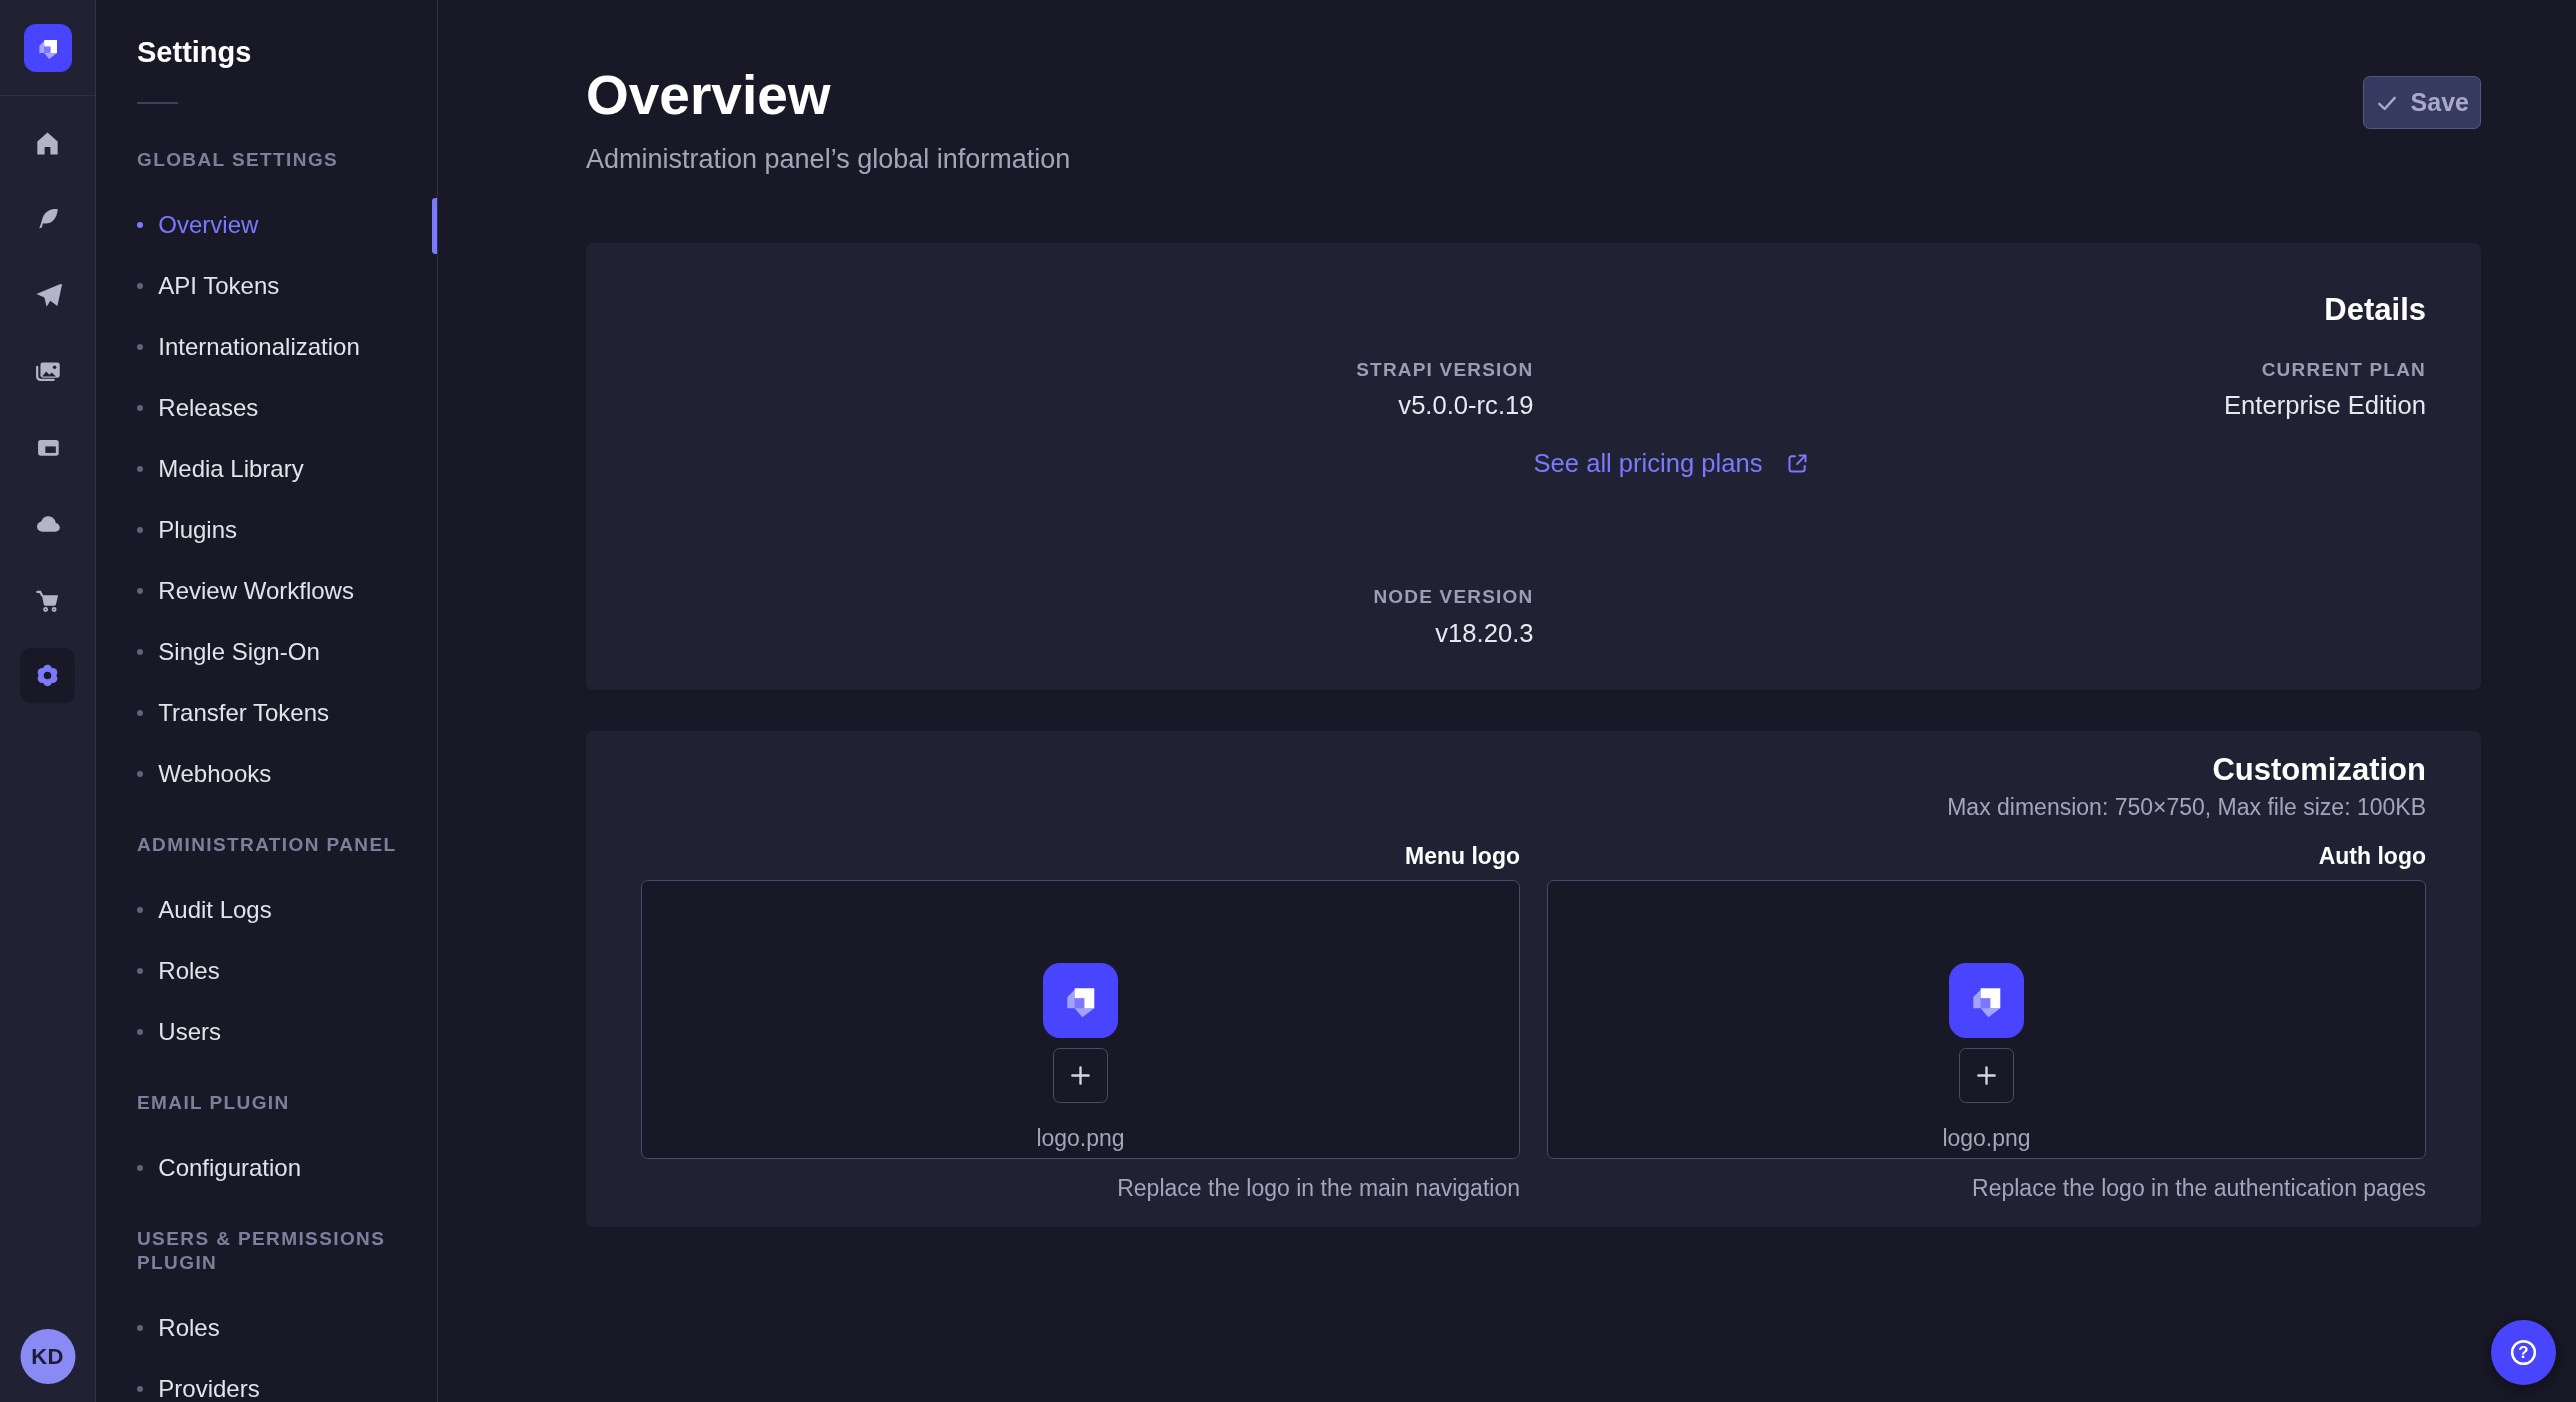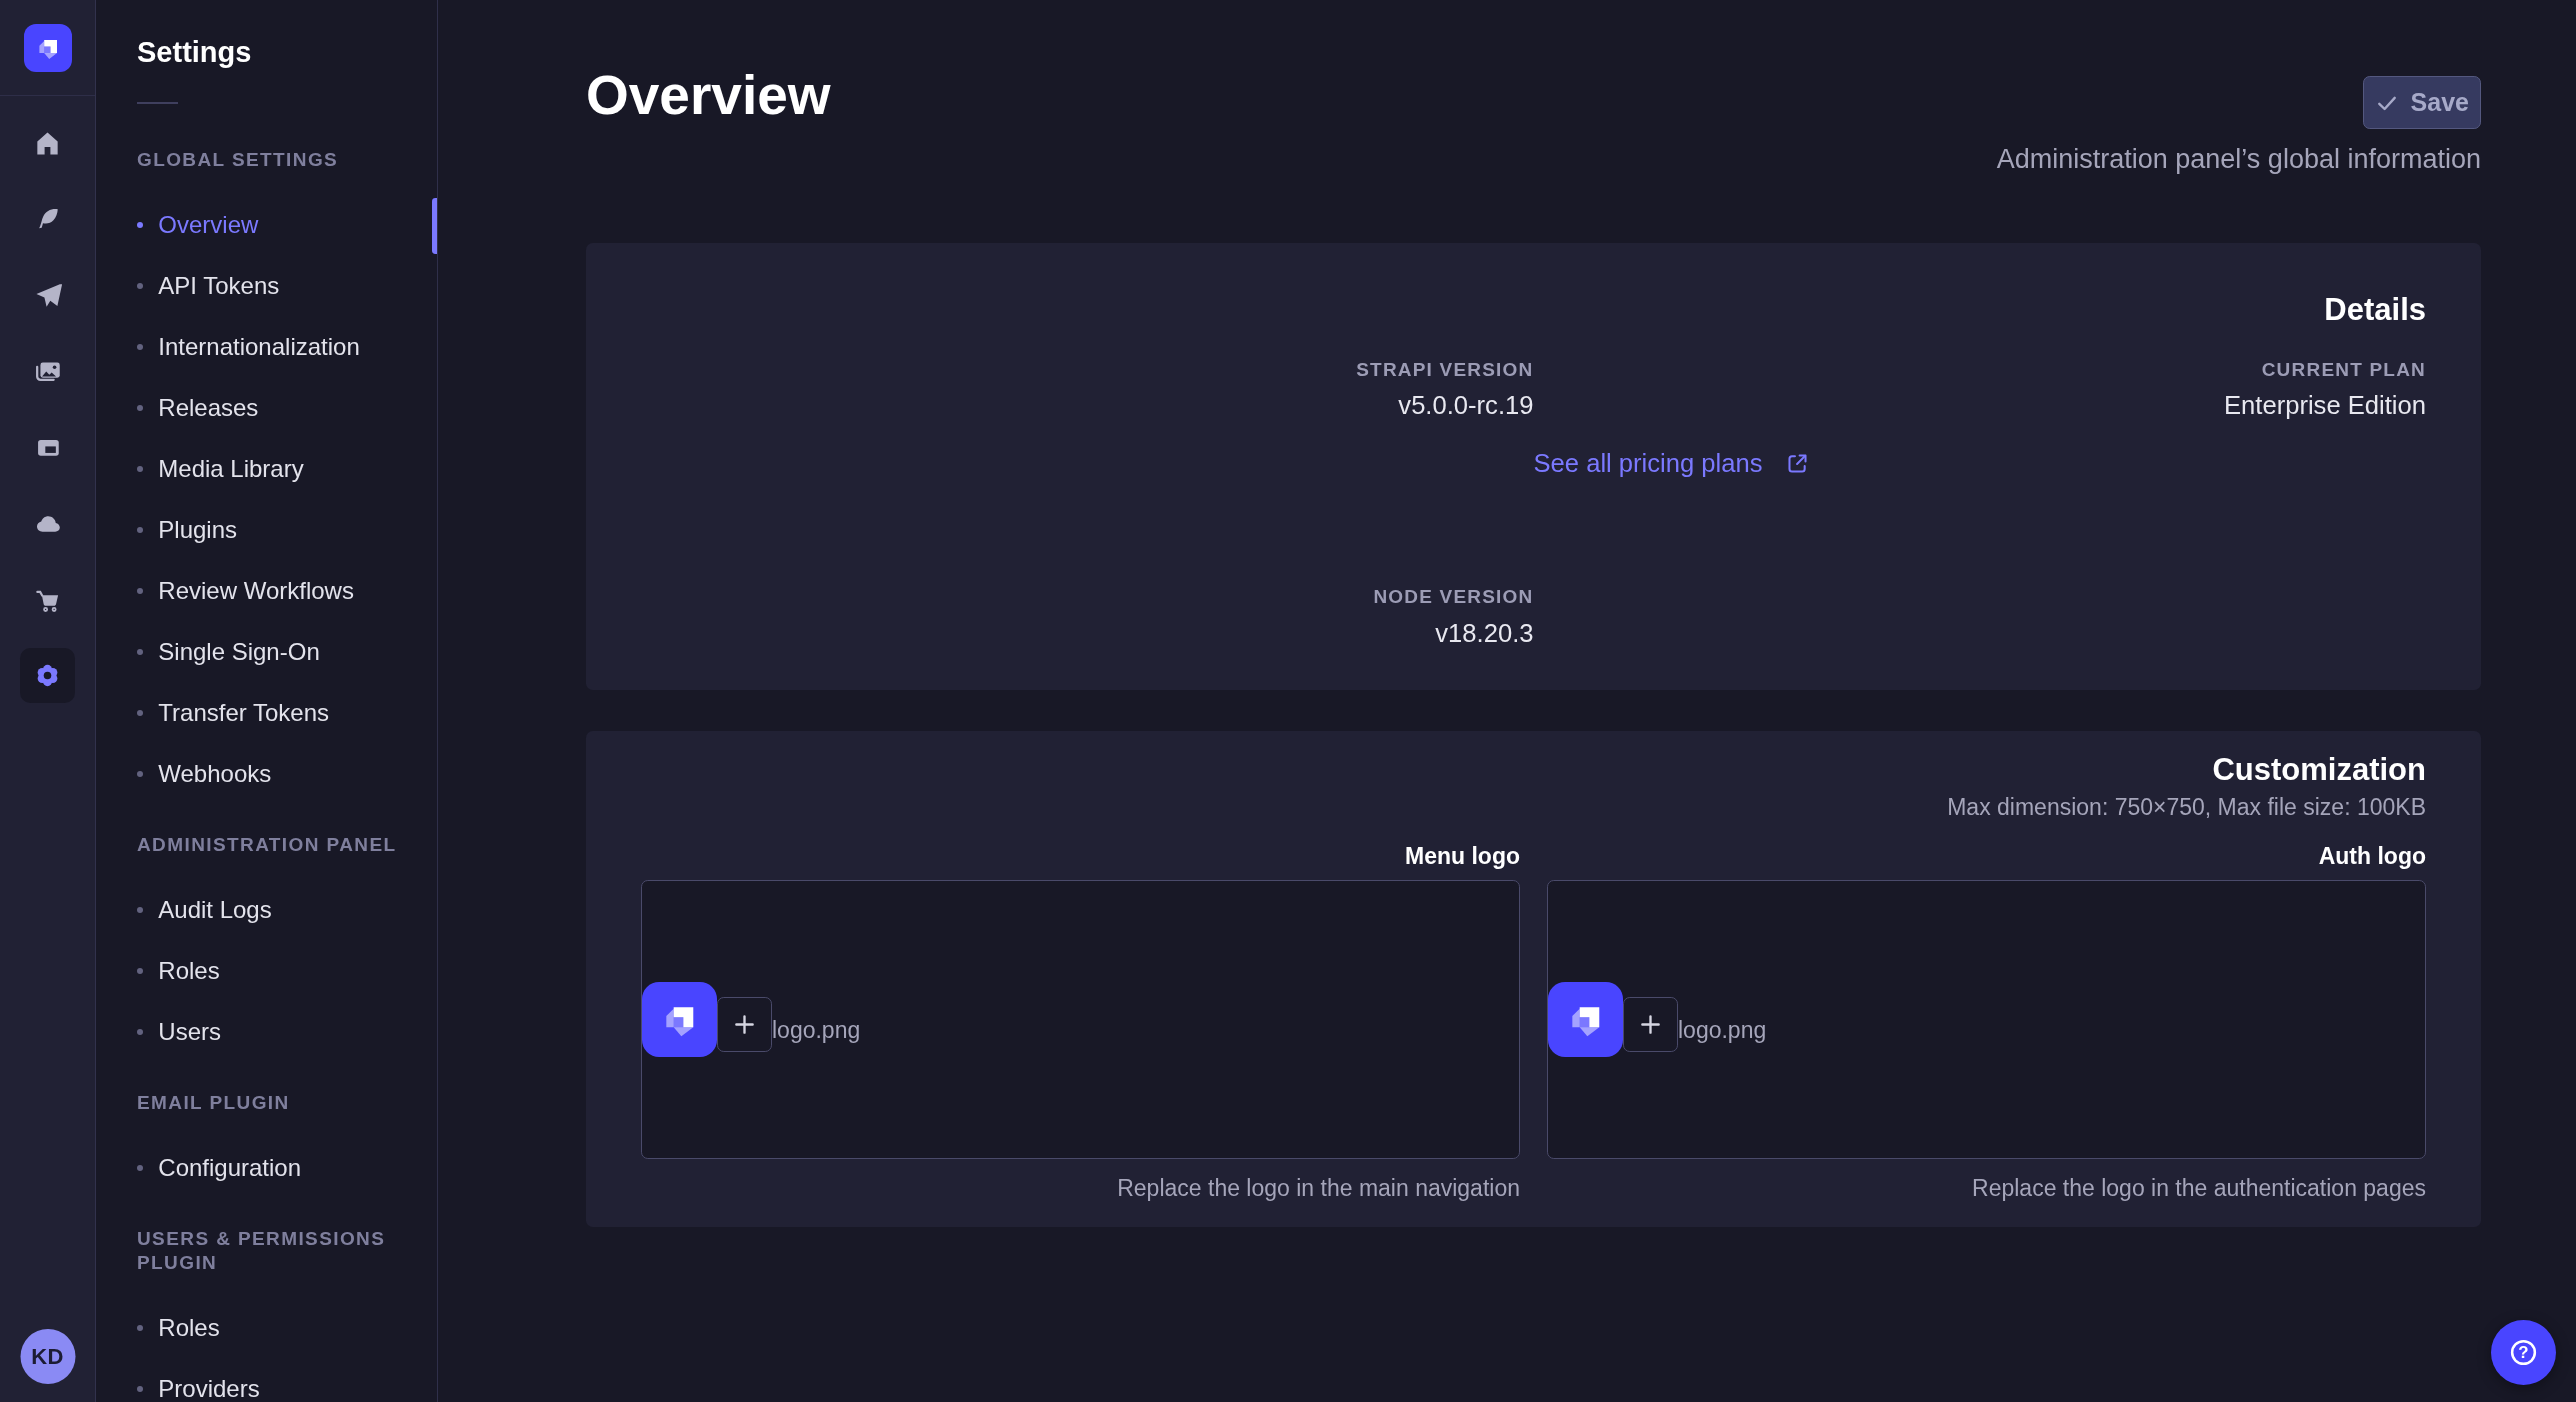--- a/index.html
+++ b/index.html
@@ -37,41 +37,41 @@
         color:#e3e3ec;cursor:pointer;}
   .bullet{width:6px;height:6px;border-radius:50%;background:#62627f;flex:none;}
   .subnav-item.active{color:#7b79ff;}
   .subnav-item.active .bullet{background:#7b79ff;}
   .active-indicator{position:absolute;right:0;top:198px;width:5.1px;height:56px;background:#7b79ff;
         border-radius:3.4px 0 0 3.4px;}
 
   
   .content{position:absolute;left:586px;top:0;width:1895px;}
   .page-title{margin:61px 0 0 0;font-size:55px;line-height:68px;font-weight:700;color:#ffffff;}
-  .page-subtitle{margin-top:13.6px;font-size:27px;line-height:32px;color:#a5a5ba;text-align:right;}
+  .page-subtitle{margin-top:13.6px;font-size:27px;line-height:32px;color:#a5a5ba;}
   .save-btn{position:absolute;top:76px;right:0;height:53px;display:flex;align-items:center;gap:12px;
         padding:0 11px;background:#363a60;border:0.9px solid #54587f;border-radius:6.8px;
         color:#a7aac9;font-size:25px;font-weight:600;cursor:pointer;box-sizing:border-box;}
   .card{background:#212134;border-radius:6.8px;text-align:right;}
   .card-details{margin-top:68px;padding:48px 55px 41px;}
   .card-h2{margin:0;font-size:31px;line-height:37px;font-weight:600;color:#ffffff;}
   .details-grid{display:grid;grid-template-columns:1fr 1fr;margin-top:31px;row-gap:107px;}
   .field-label{font-size:19px;line-height:22px;font-weight:700;letter-spacing:1.2px;
         color:#9c9cb5;text-transform:uppercase;}
   .field-value{margin-top:8.5px;font-size:25.6px;line-height:32px;color:#e8e8f0;}
   .pricing-link{margin-top:26px;display:flex;align-items:center;gap:21px;color:#7b79ff;
         font-size:25.6px;line-height:32px;cursor:pointer;width:fit-content;}
 
   .card-custom{margin-top:41px;padding:20.4px 55px 24px;}
   .custom-sub{margin-top:5.1px;font-size:23px;line-height:29px;color:#a5a5ba;}
   .upload-row{display:flex;gap:27px;margin-top:20.4px;}
   .upload-col{flex:1;min-width:0;}
   .upload-label{font-size:23px;line-height:29px;font-weight:700;color:#ffffff;}
   .dropzone{margin-top:8.5px;height:279px;border:0.9px solid #4a4a6a;border-radius:6.8px;background:#181826;
-        display:flex;align-items:center;box-sizing:border-box;
+        display:flex;flex-direction:column;align-items:center;padding-top:82px;box-sizing:border-box;
         cursor:pointer;}
   .logo-tile{width:75px;height:75px;border-radius:17px;background:#4945ff;
         display:flex;align-items:center;justify-content:center;}
   .add-btn{margin-top:10.2px;width:53px;height:53px;border:0.9px solid #4a4a6a;border-radius:6.8px;
         background:transparent;display:flex;align-items:center;justify-content:center;cursor:pointer;}
   .file-name{margin-top:22px;font-size:23px;line-height:27px;color:#a5a5ba;}
   .upload-caption{margin-top:15.3px;font-size:23px;line-height:29px;color:#a5a5ba;}
 
   .help-fab{position:absolute;right:19.6px;bottom:17px;width:65px;height:65px;border-radius:50%;
         background:#4945ff;display:flex;align-items:center;justify-content:center;cursor:pointer;

